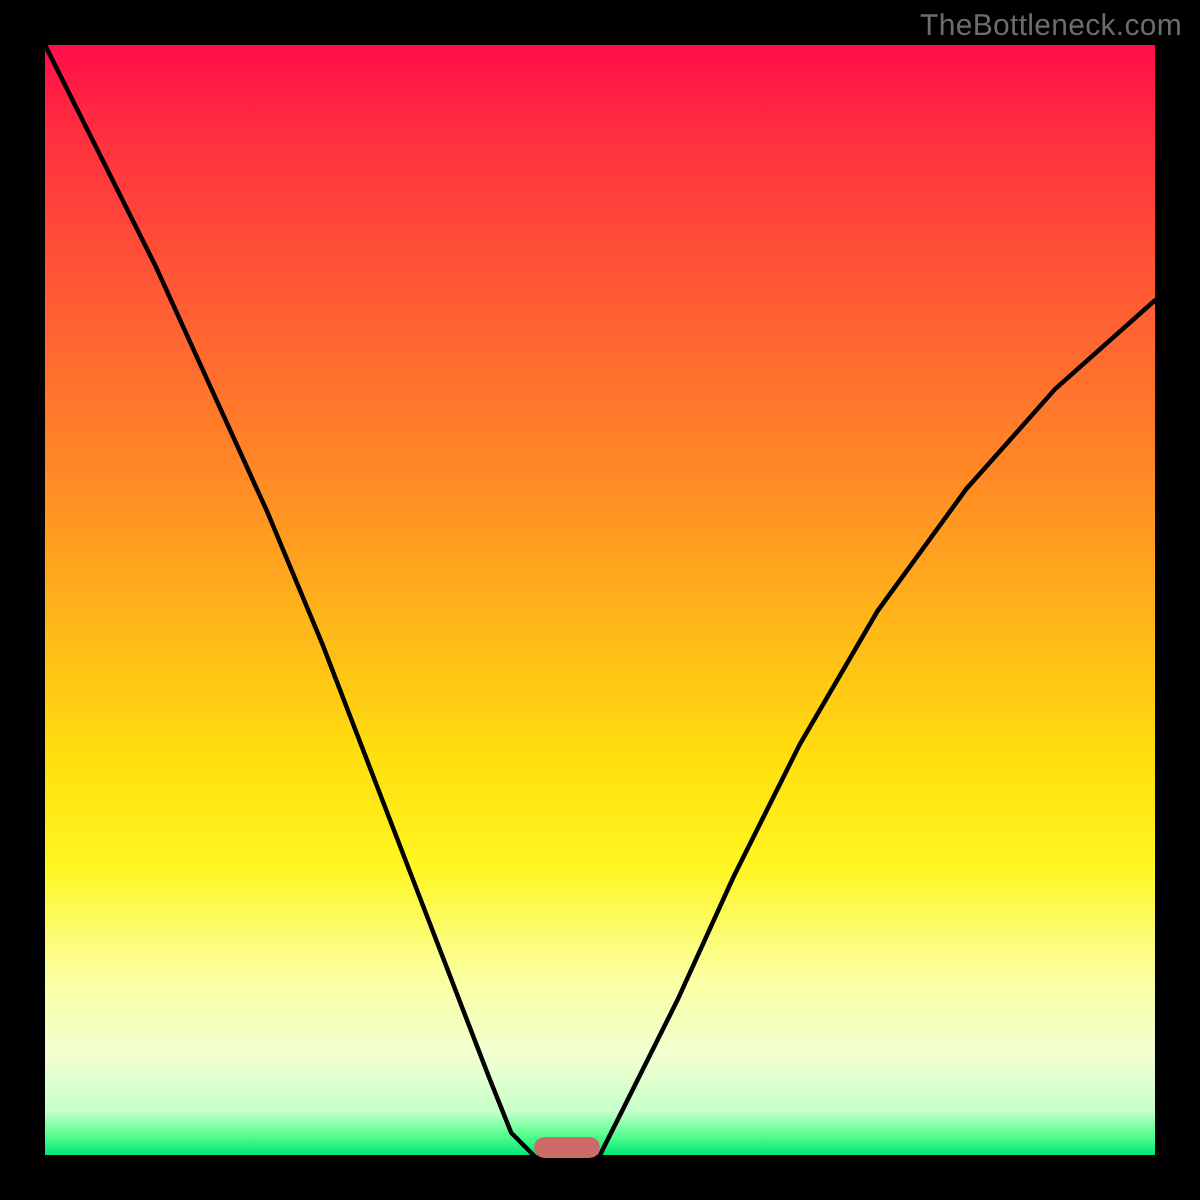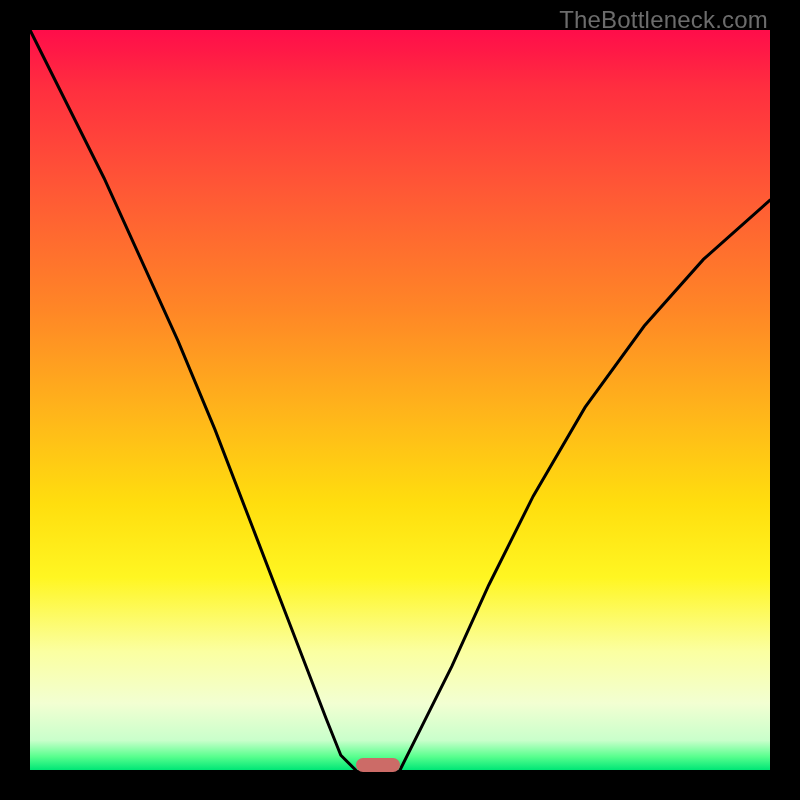--- a/index.html
+++ b/index.html
@@ -38,23 +38,23 @@
       #fbffa1 84%,
       #f2ffd2 91%,
       #c9ffcb 96%,
       #58ff8e 98.2%,
       #00e676 100%
     );
   }
   .watermark {
     position: absolute;
     top: 6px;
-    right: 32px;
+    right: 12px;
     color: #6c6c6c;
-    font-size: 24px;
+    font-size: 20px;
     letter-spacing: 0.2px;
     user-select: none;
   }
   svg.curves {
     position: absolute;
     left: 0;
     top: 0;
     width: 740px;
     height: 740px;
     overflow: visible;

